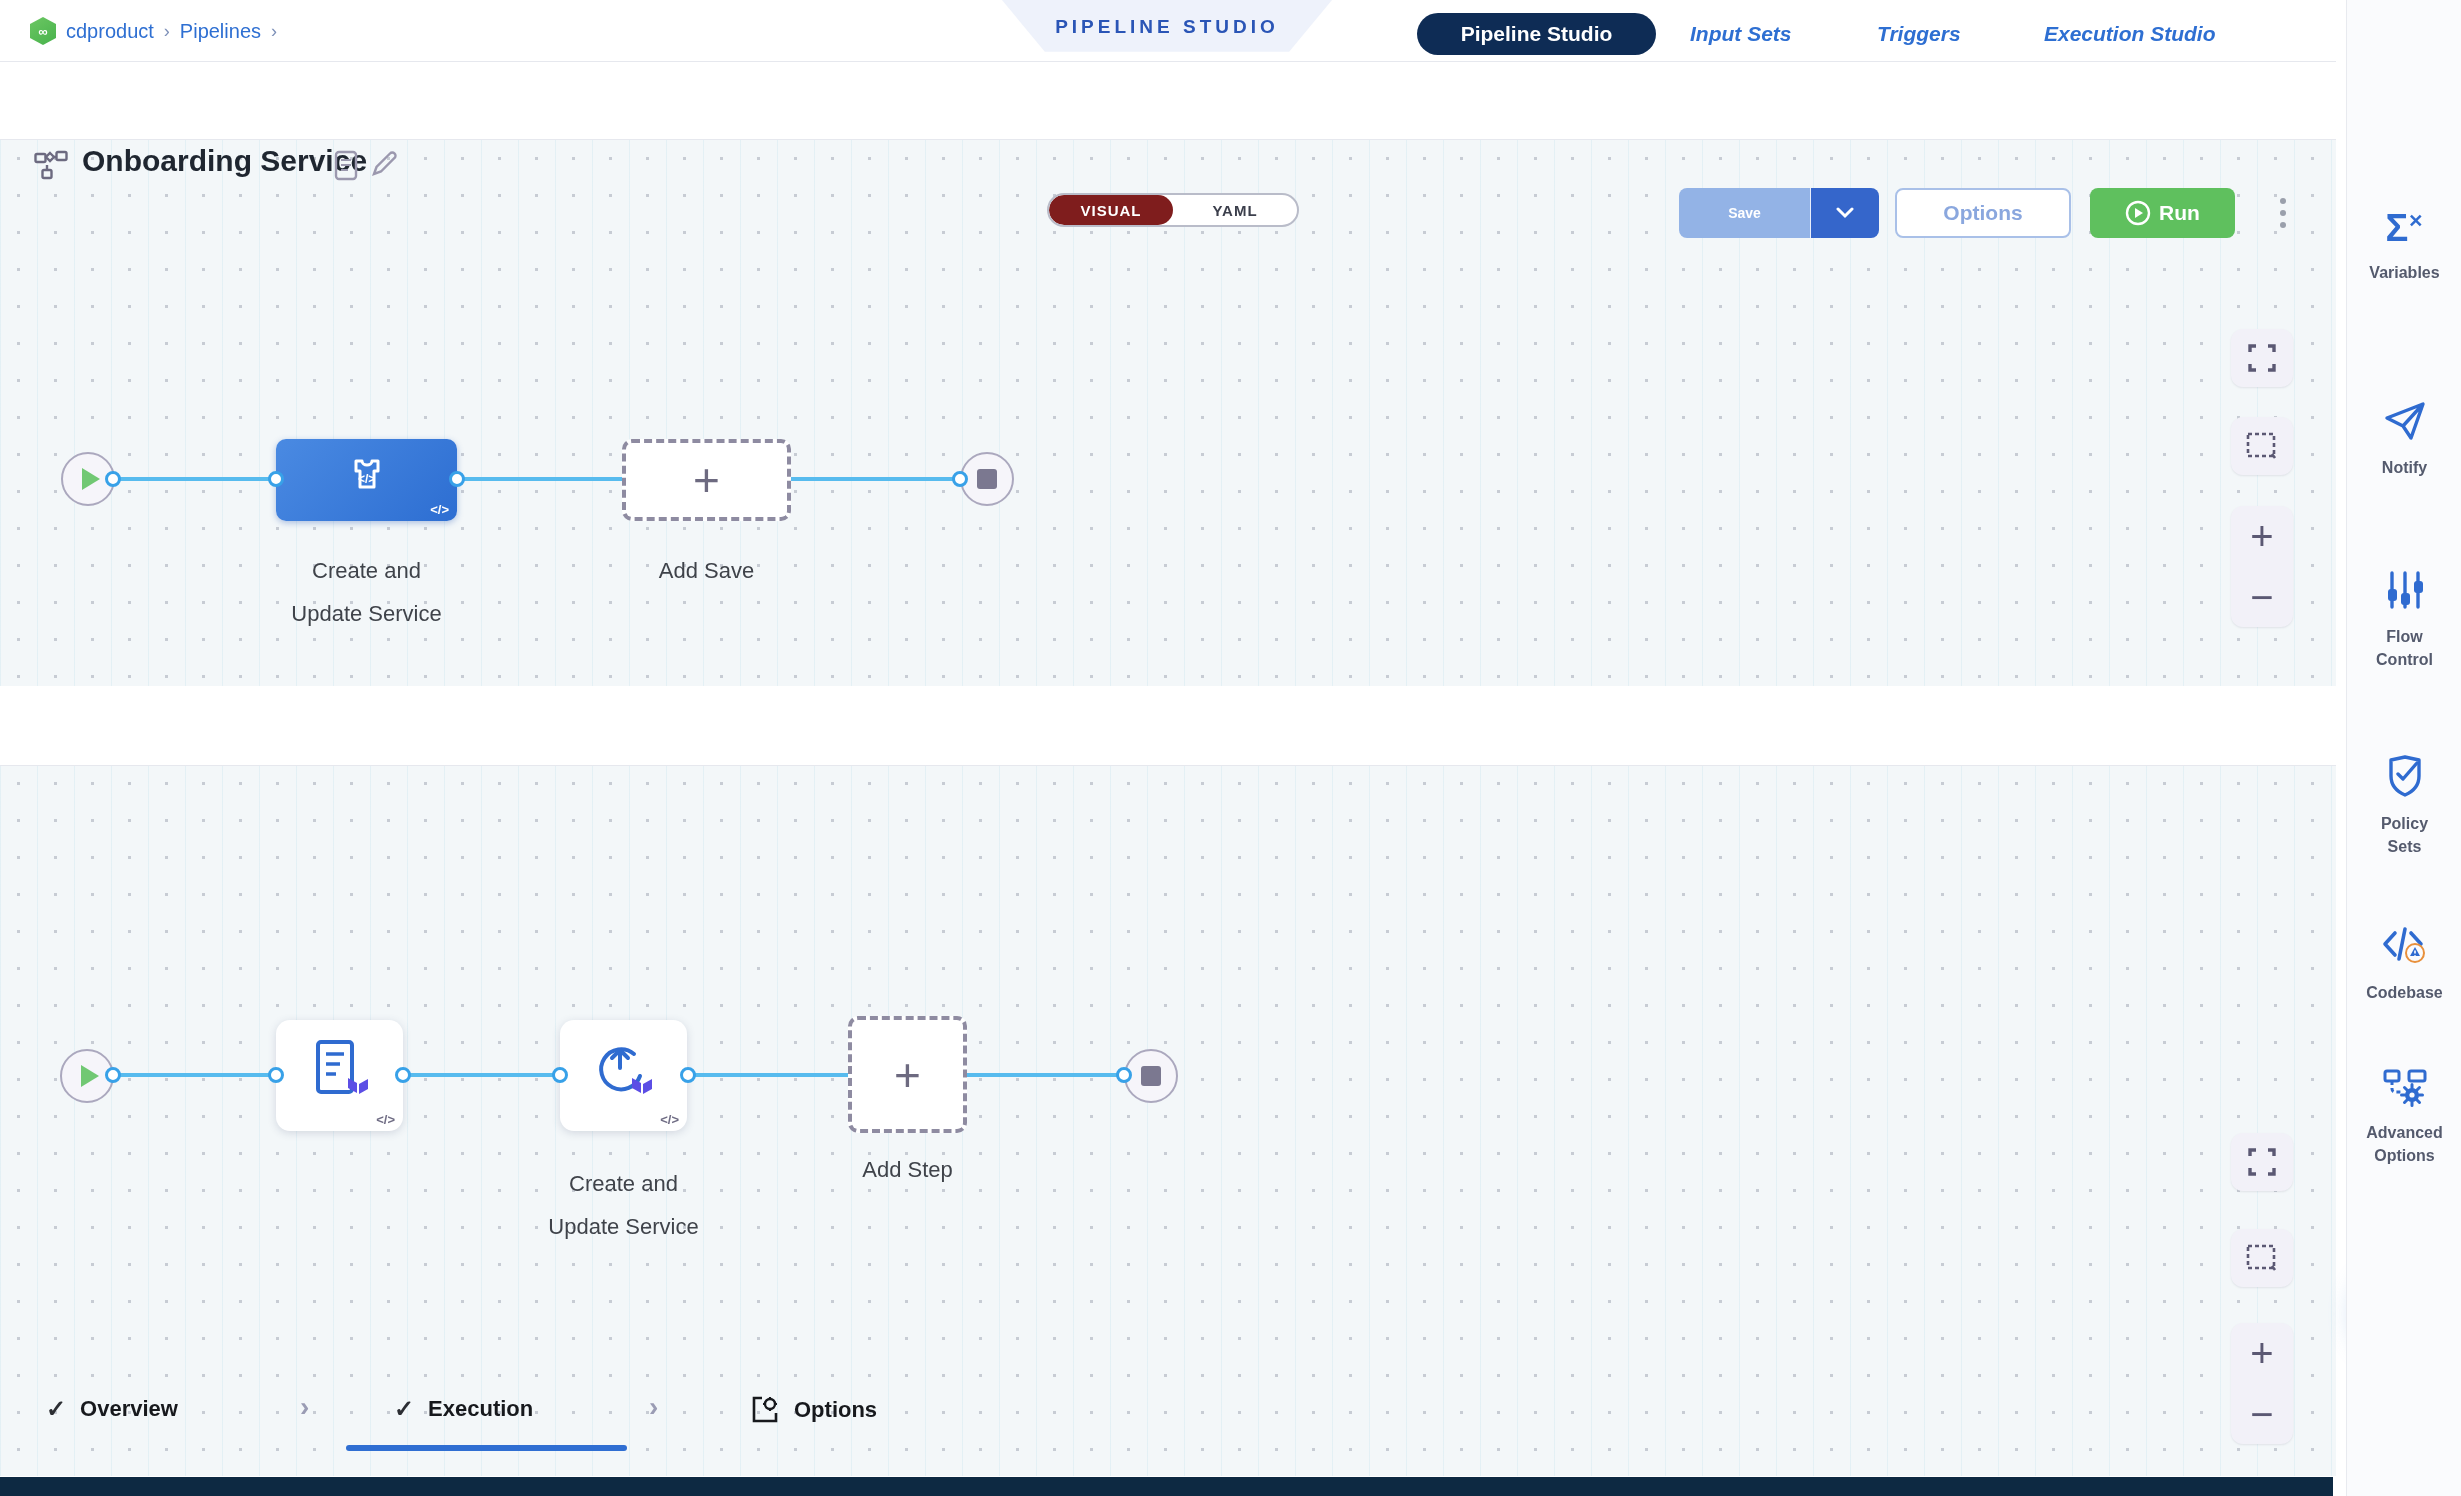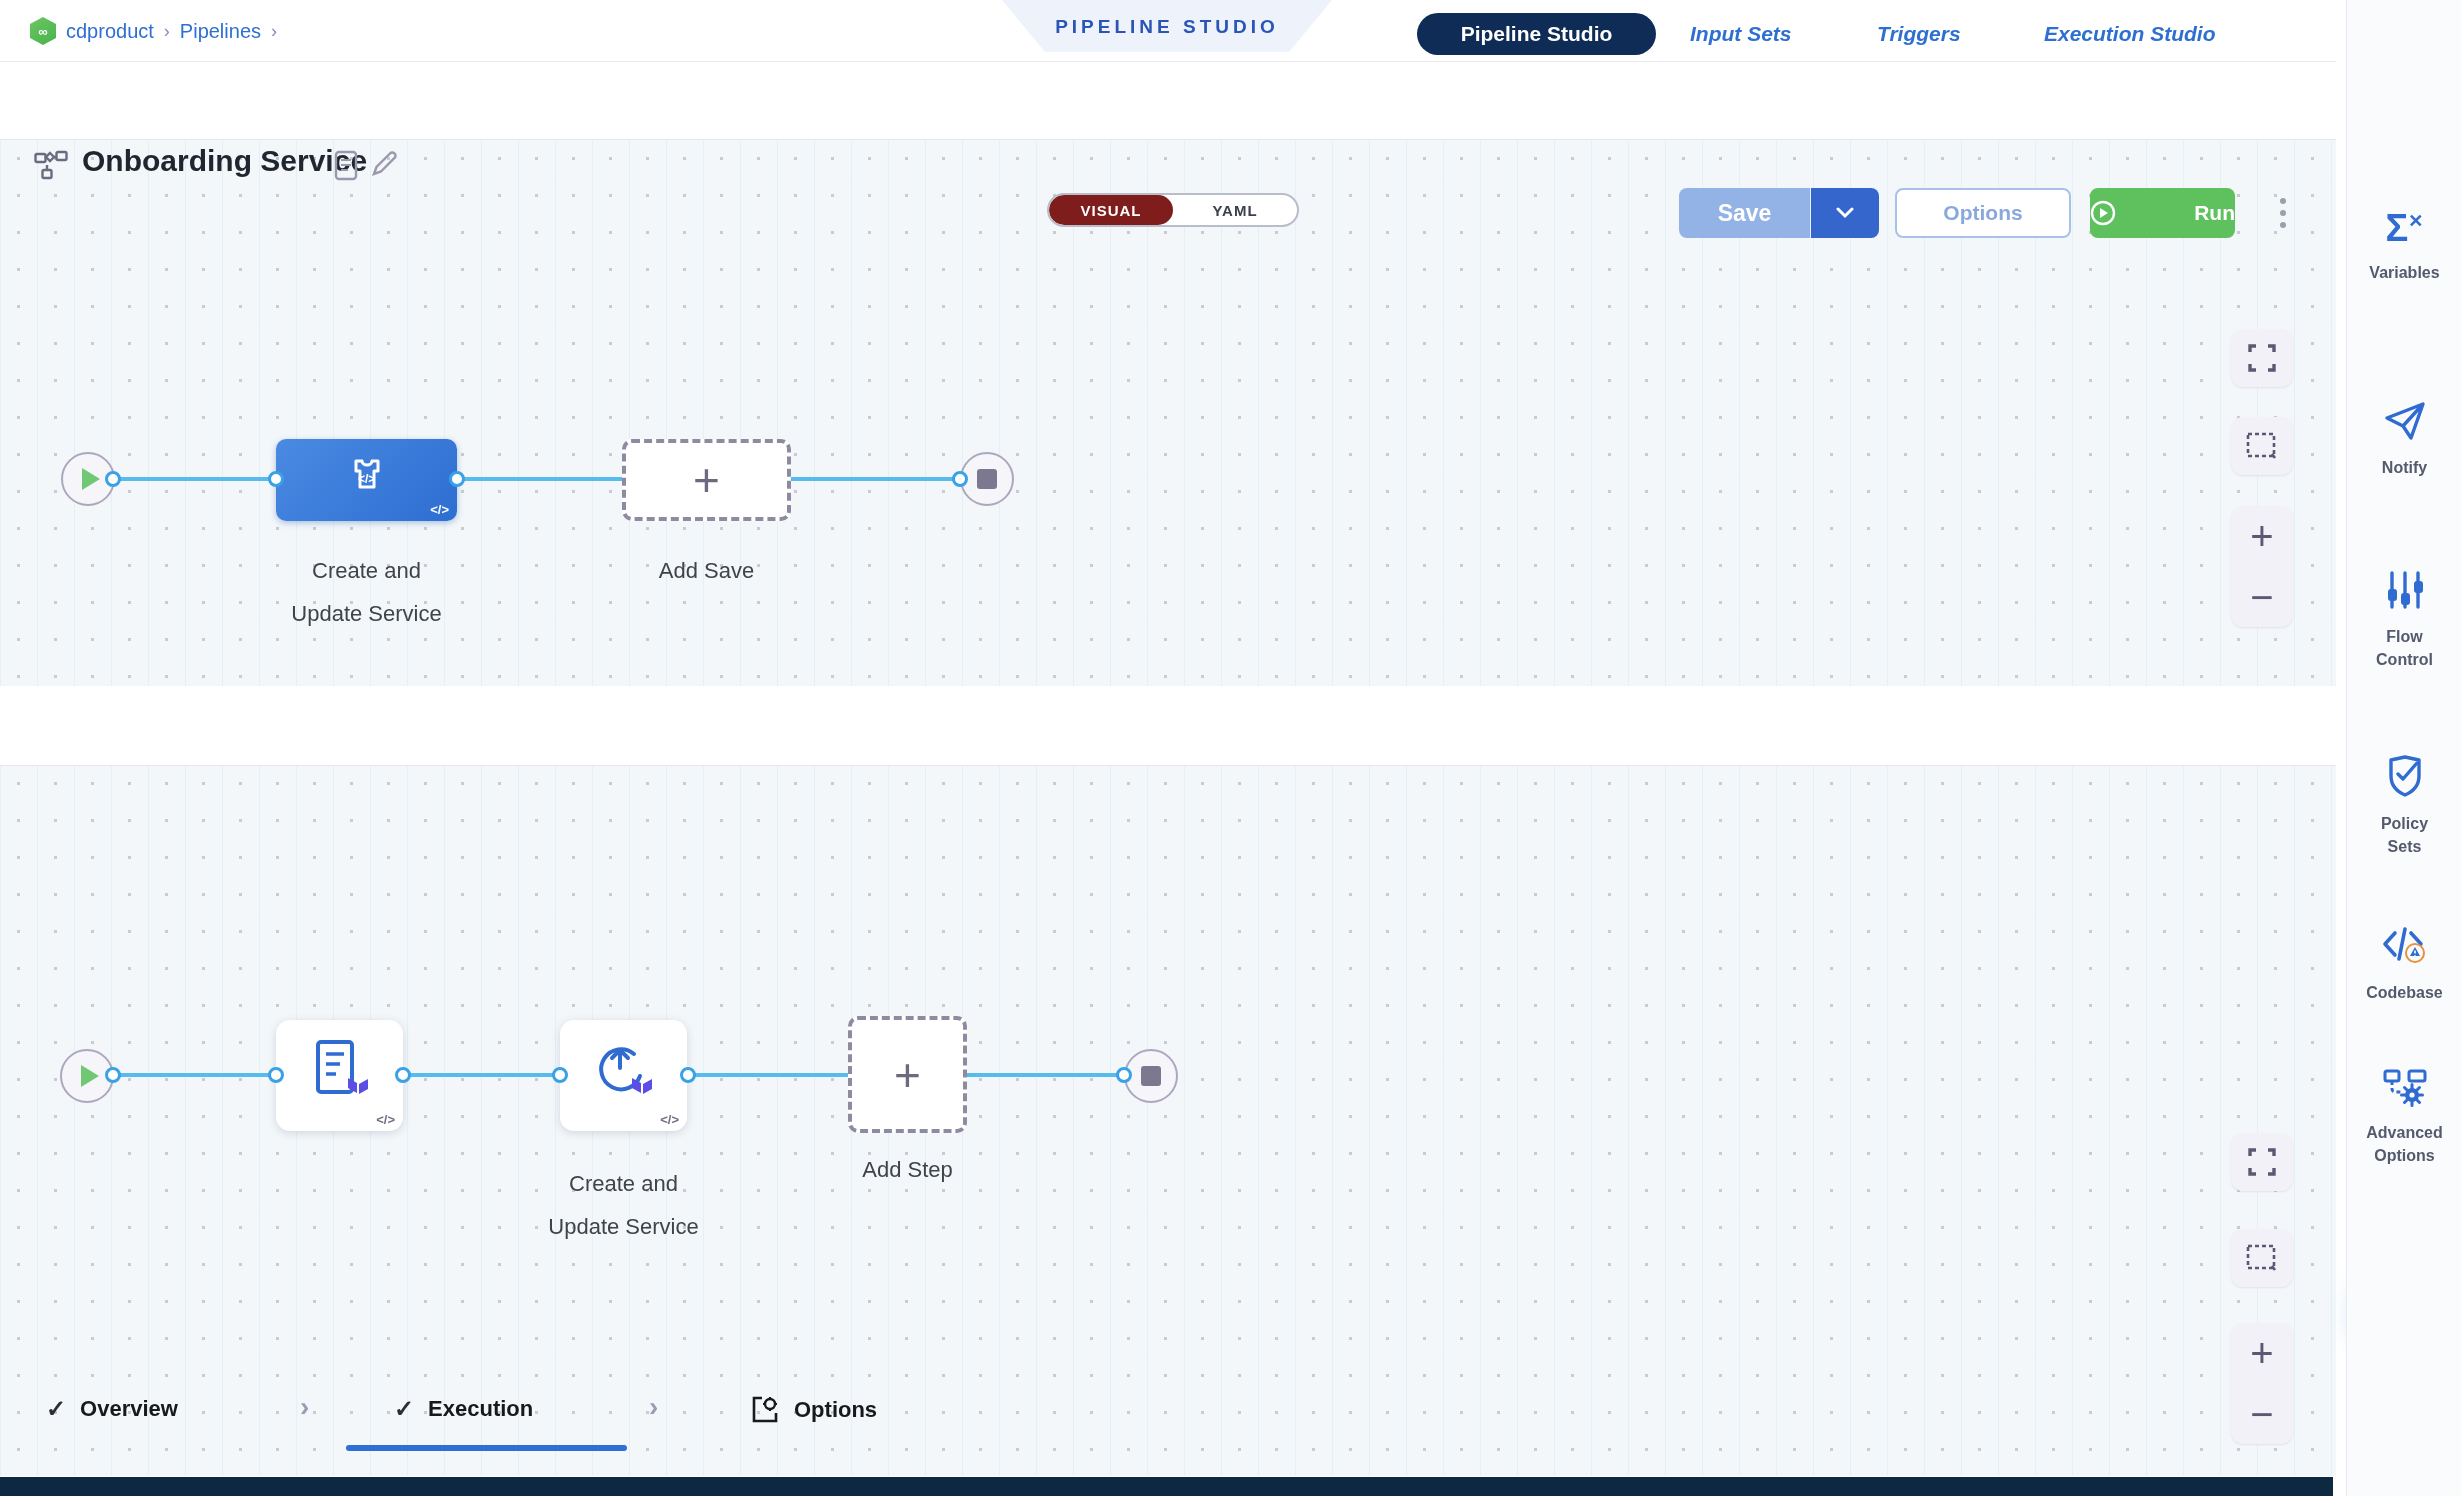--- a/index.html
+++ b/index.html
@@ -23,24 +23,24 @@
   .pipe-title { left:82px; top:82px; font-size:30px; font-weight:bold; color:#1f2630; }
   .title-icon { left:34px; top:88px; }
   .doc-icon { left:334px; top:88px; }
   .pencil-icon { left:368px; top:86px; }
 
   .toggle-wrap { left:1047px; top:131px; width:252px; height:34px; border:2px solid #b9bcc9; border-radius:17px; background:#fff; display:flex; overflow:hidden; }
   .toggle-opt { flex:1; display:flex; align-items:center; justify-content:center; font-size:15px; font-weight:bold; letter-spacing:1px; color:#3c3f4c; cursor:pointer; }
   .toggle-on { background:#7f1d1d; color:#fff; border-radius:17px; }
 
   .save-split { left:1679px; top:126px; height:50px; display:flex; border-radius:8px; overflow:hidden; cursor:pointer; }
-  .save-main { width:132px; background:#93b3e6; color:#fff; font-weight:bold; font-size:23px; display:flex; align-items:center; justify-content:center; border-right:1px solid #e8eefb; }
+  .save-main { width:132px; background:#93b3e6; color:#fff; font-weight:bold; font-size:14px; display:flex; align-items:center; justify-content:center; border-right:1px solid #e8eefb; }
   .save-caret { width:68px; background:#3566cb; color:#fff; display:flex; align-items:center; justify-content:center; }
   .btn-discard { left:1895px; top:126px; width:176px; height:50px; background:#fff; border:2px solid #a9c0e8; border-radius:8px; color:#8aa7de; font-weight:bold; font-size:21px; display:flex; align-items:center; justify-content:center; cursor:pointer; }
-  .btn-run { left:2090px; top:126px; width:145px; height:50px; background:#5fc05e; border-radius:8px; color:#fff; font-weight:bold; font-size:21px; display:flex; align-items:center; justify-content:space-between; gap:8px; cursor:pointer; }
+  .btn-run { left:2090px; top:126px; width:145px; height:50px; background:#5fc05e; border-radius:8px; color:#fff; font-weight:bold; font-size:21px; display:flex; align-items:center; justify-content:center; gap:8px; cursor:pointer; }
   .kebab { left:2261px; top:129px; width:44px; height:44px; display:flex; flex-direction:column; align-items:center; justify-content:center; gap:6px; cursor:pointer; }
   .kebab i { width:6px; height:6px; border-radius:50%; background:#9aa0ac; }
 
   
   .canvas { left:0; width:2336px; background:#f3f7f9;
     background-image:linear-gradient(90deg,rgba(190,224,234,.28) 1px,transparent 1px),radial-gradient(circle,#c7ccd4 1.6px,transparent 1.8px);
     background-size:37px 37px; }
   .canvas1 { top:140px; height:546px; }
   .canvas2 { top:765px; height:711px; }
   .edge { height:4px; background:#57bbee; }

